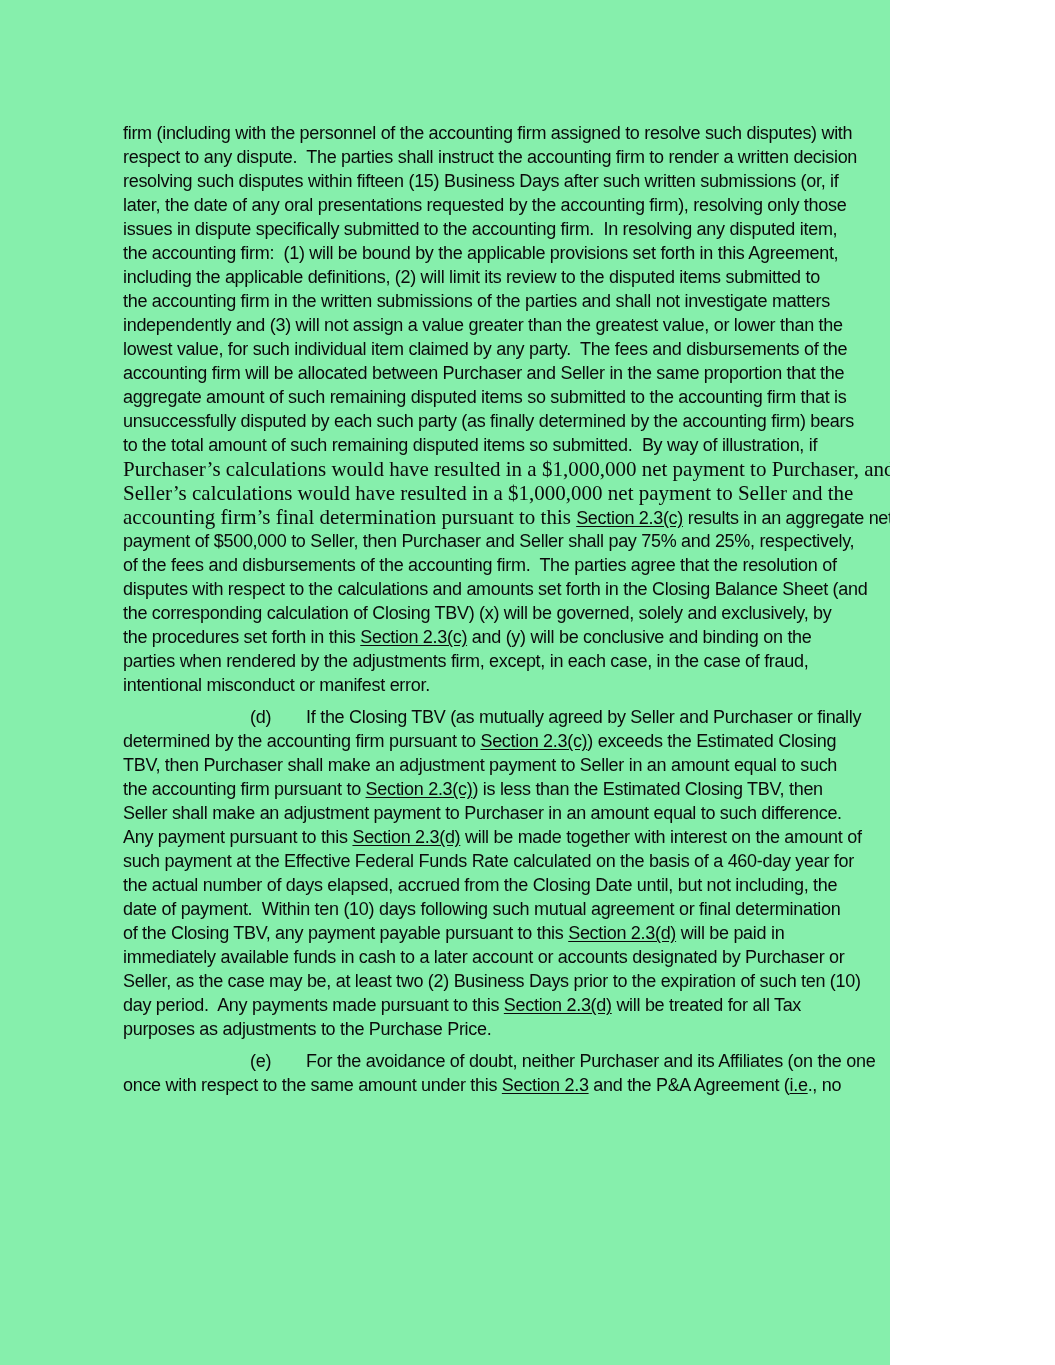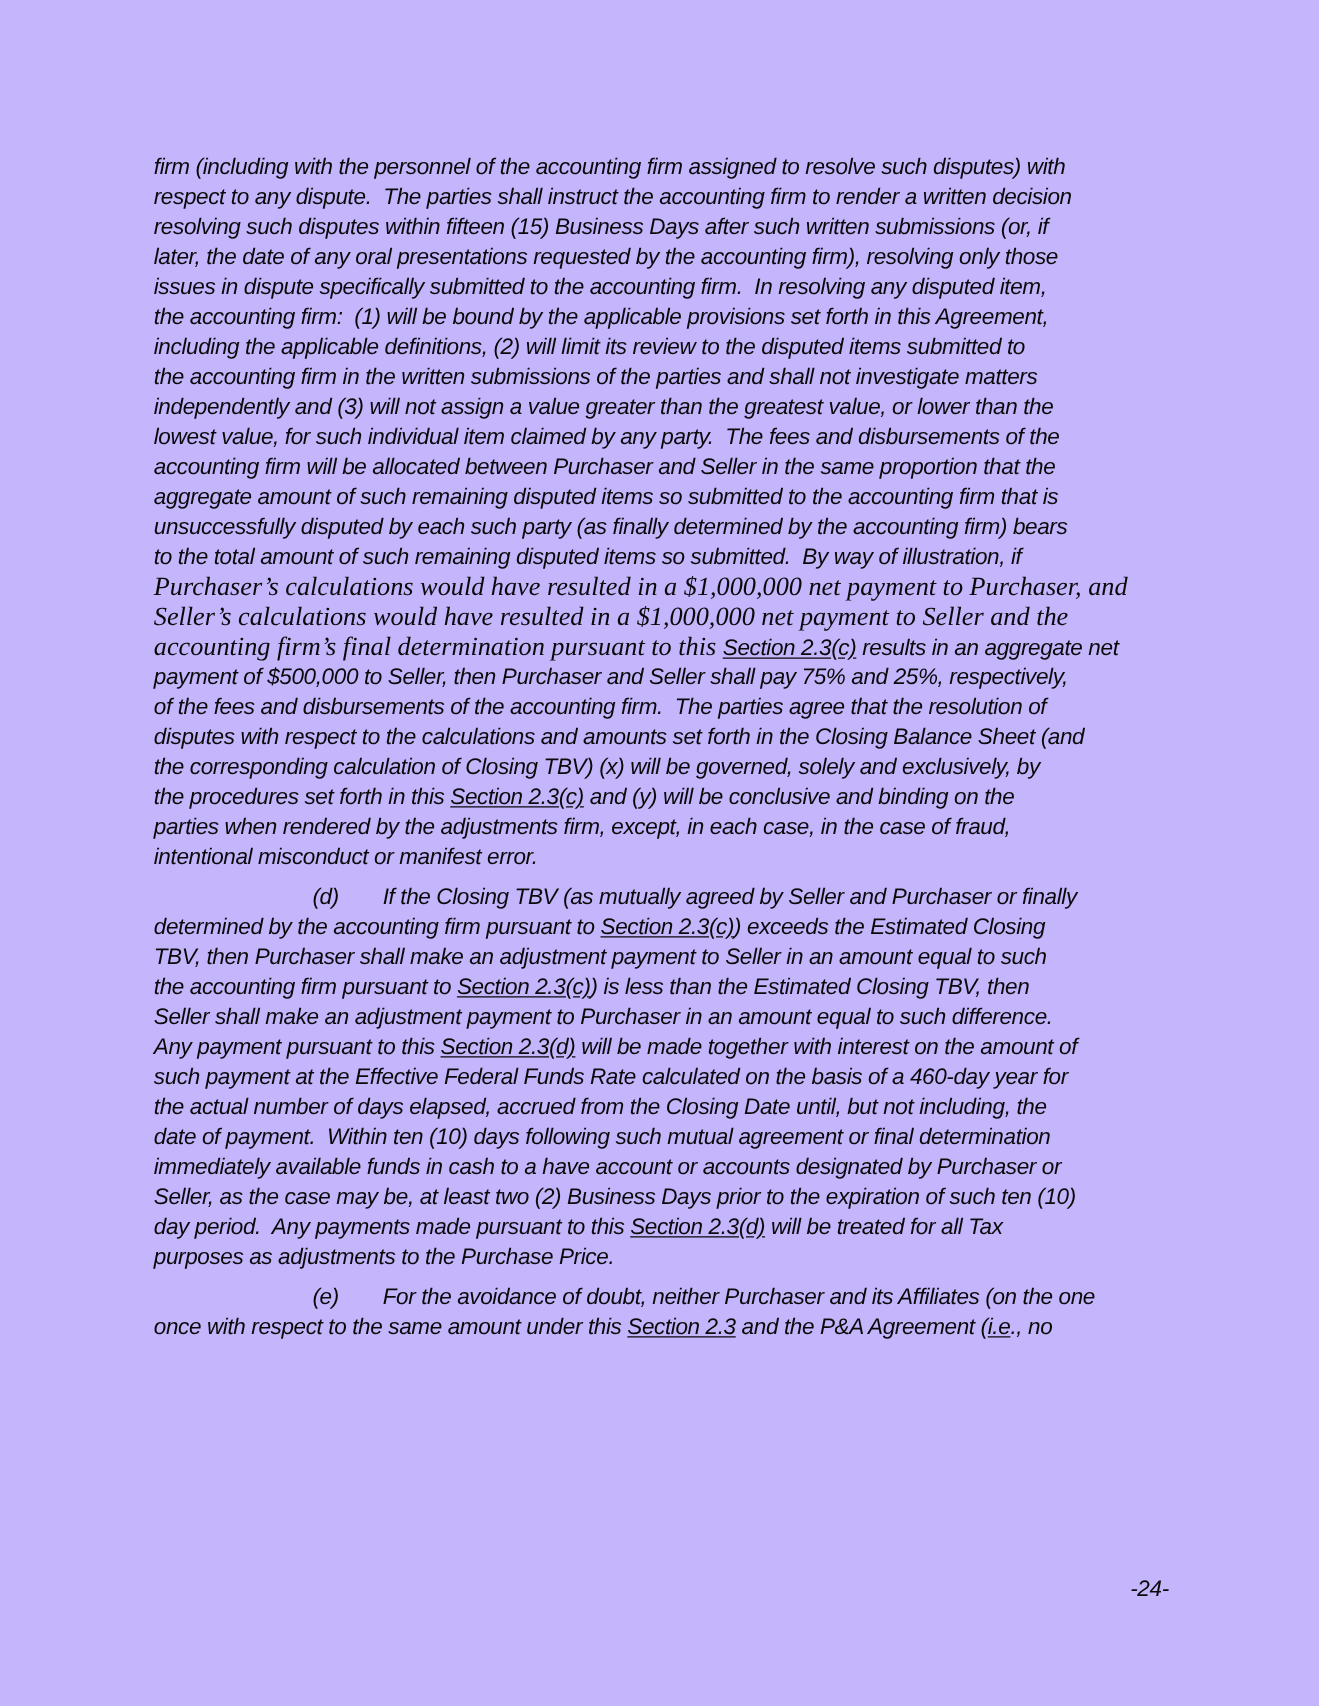--- a/index.html
+++ b/index.html
@@ -2,27 +2,26 @@
 <html><head>
 <meta charset="utf-8">
 <style>
   html, body {
     margin: 0;
     padding: 0;
     background: #ffffff;
   }
   .page {
     position: relative;
-    width: 1055px;
+    width: 890px;
     height: 1365px;
-    background: #c4b5fd;
+    background: #86efac;
     overflow: hidden;
     font-family: "Liberation Sans", sans-serif;
     color: #0a0a0a;
-    font-style: italic;
   }
   .text-block {
     position: absolute;
     left: 123px;
     top: 121px;
     width: 820px;
     font-size: 18px;
     line-height: 24px;
     letter-spacing: -0.3px;
   }
@@ -93,21 +92,22 @@
       <div class="paragraph">
         <div class="line"><span class="seg para-label">(d)</span><span class="seg">If the Closing TBV (as mutually agreed by Seller and Purchaser or finally</span></div>
         <div class="line"><span class="seg">determined by the accounting firm pursuant to </span><span class="seg underlined">Section 2.3(c)</span><span class="seg">) exceeds the Estimated Closing</span></div>
         <div class="line"><span class="seg">TBV, then Purchaser shall make an adjustment payment to Seller in an amount equal to such</span></div>
         <div class="line"><span class="seg">the accounting firm pursuant to </span><span class="seg underlined">Section 2.3(c)</span><span class="seg">) is less than the Estimated Closing TBV, then</span></div>
         <div class="line"><span class="seg">Seller shall make an adjustment payment to Purchaser in an amount equal to such difference.</span></div>
         <div class="line"><span class="seg">Any payment pursuant to this </span><span class="seg underlined">Section 2.3(d)</span><span class="seg"> will be made together with interest on the amount of</span></div>
         <div class="line"><span class="seg">such payment at the Effective Federal Funds Rate calculated on the basis of a 460-day year for</span></div>
         <div class="line"><span class="seg">the actual number of days elapsed, accrued from the Closing Date until, but not including, the</span></div>
         <div class="line"><span class="seg">date of payment.  Within ten (10) days following such mutual agreement or final determination</span></div>
-        <div class="line"><span class="seg">immediately available funds in cash to a have account or accounts designated by Purchaser or</span></div>
+        <div class="line"><span class="seg">of the Closing TBV, any payment payable pursuant to this </span><span class="seg underlined">Section 2.3(d)</span><span class="seg"> will be paid in</span></div>
+        <div class="line"><span class="seg">immediately available funds in cash to a later account or accounts designated by Purchaser or</span></div>
         <div class="line"><span class="seg">Seller, as the case may be, at least two (2) Business Days prior to the expiration of such ten (10)</span></div>
         <div class="line"><span class="seg">day period.  Any payments made pursuant to this </span><span class="seg underlined">Section 2.3(d)</span><span class="seg"> will be treated for all Tax</span></div>
         <div class="line"><span class="seg">purposes as adjustments to the Purchase Price.</span></div>
       </div>
       <div class="paragraph">
         <div class="line"><span class="seg para-label">(e)</span><span class="seg">For the avoidance of doubt, neither Purchaser and its Affiliates (on the one</span></div>
         <div class="line"><span class="seg">once with respect to the same amount under this </span><span class="seg underlined">Section 2.3</span><span class="seg"> and the P&amp;A Agreement (</span><span class="seg underlined">i.e</span><span class="seg">., no</span></div>
       </div>
     </div>
   <div class="page-footer">-24-</div>

